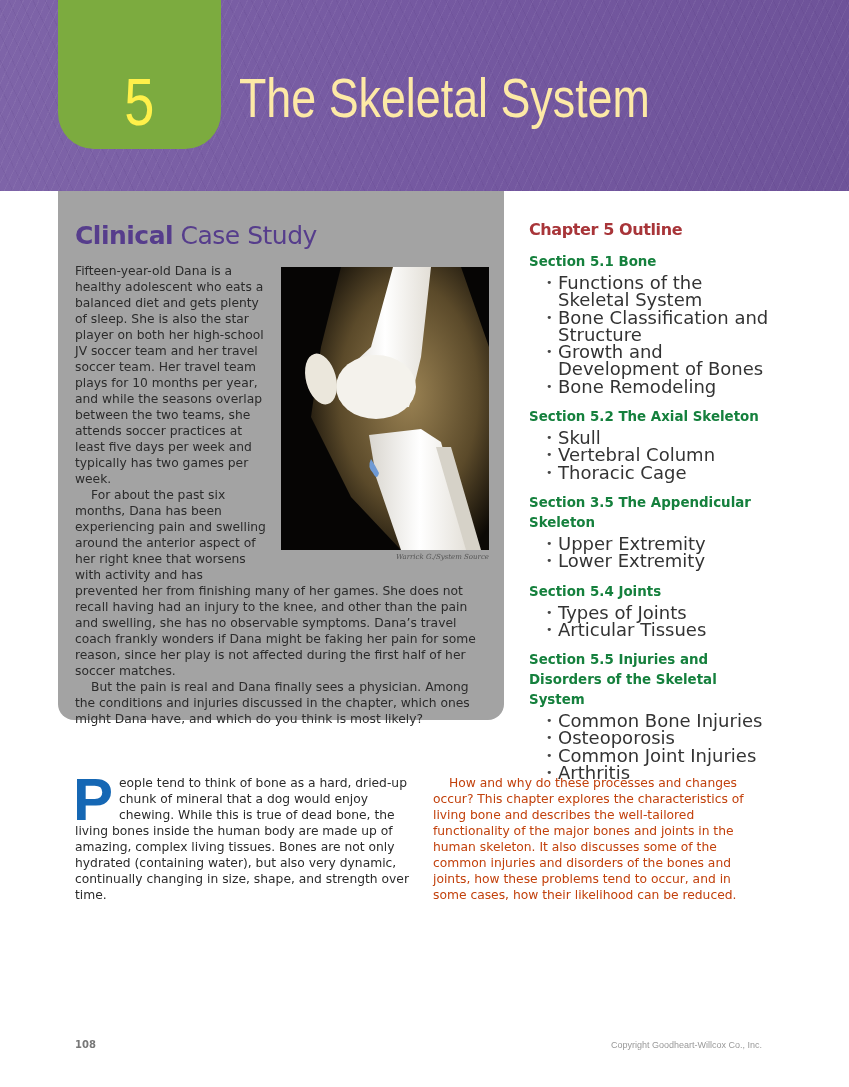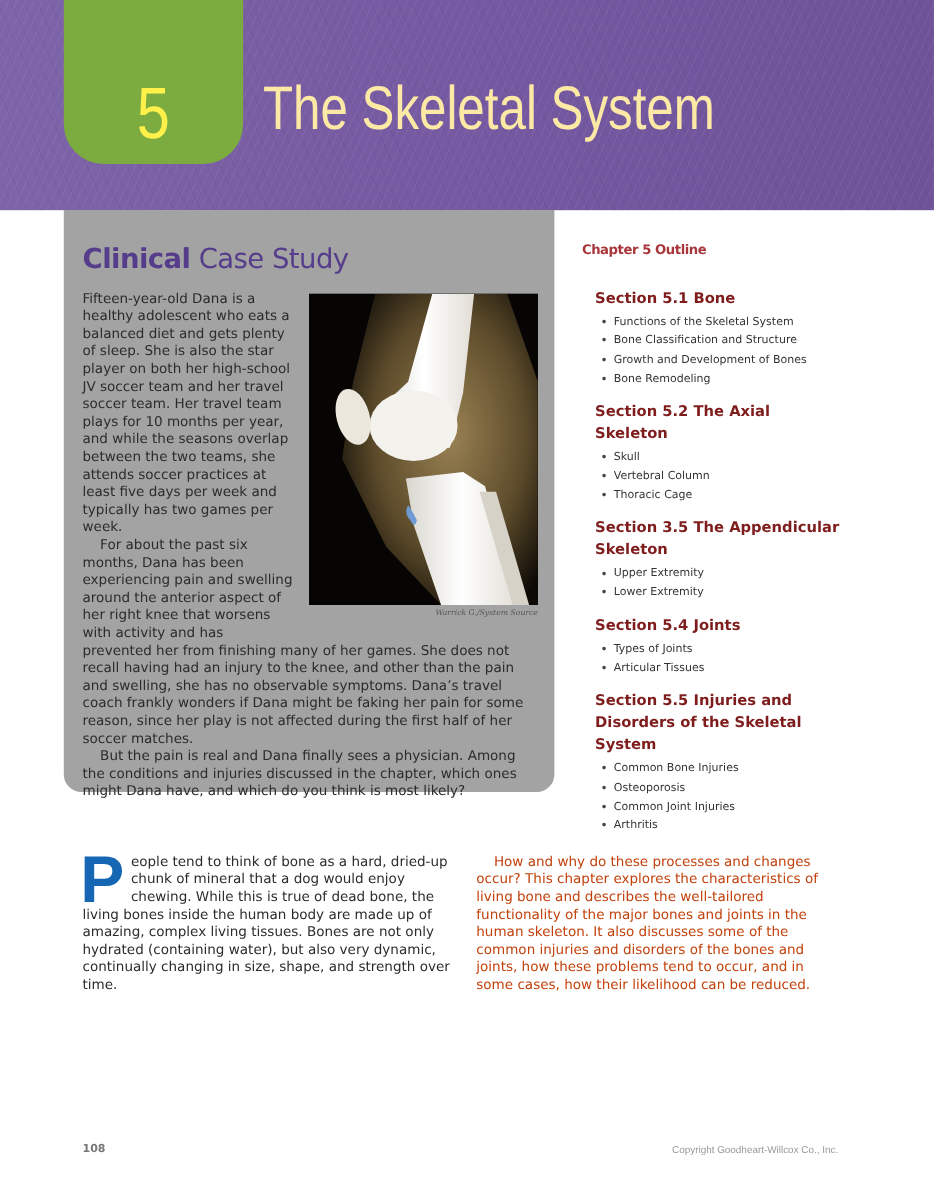--- a/index.html
+++ b/index.html
@@ -53,28 +53,28 @@
       background: #050505; overflow: hidden;
     }
     .credit {
       position: absolute; left: 281px; top: 553px; width: 208px; text-align: right;
       font-family: "DejaVu Serif", serif; font-style: italic; font-size: 7px; color: #555;
     }
 
     
     .outline { position: absolute; left: 529px; top: 220px; width: 240px; }
     .outline-title {
-      font-family: "DejaVu Sans", sans-serif; font-weight: bold; font-size: 12px;
-      color: #a83539; letter-spacing: -0.4px; margin-bottom: 28px;
+      font-family: "DejaVu Sans", sans-serif; font-weight: bold; font-size: 16px;
+      color: #a83539; letter-spacing: -0.4px; margin-bottom: 13px;
     }
     .section { margin-bottom: 12px; }
-    .section-title { font-weight: bold; font-size: 13.4px; line-height: 20px; color: #7f1d1d; margin-left: 12px; }
+    .section-title { font-weight: bold; font-size: 13.4px; line-height: 20px; color: #15803d; }
     .section ul { list-style: none; margin-top: 2px; }
     .section li {
-      position: relative; padding-left: 29px; font-size: 10px; line-height: 17.3px; color: #333;
+      position: relative; padding-left: 29px; font-size: 18px; line-height: 17.3px; color: #333;
     }
     .section li::before {
       content: "•"; position: absolute; left: 17px; top: 0; font-size: 11px; color: #444;
     }
 
     
     .intro-left { position: absolute; left: 75px; top: 775px; width: 335px; font-size: 12.3px; line-height: 16px; color: #2b2b2b; }
     .dropcap {
       float: left; font-family: "Liberation Sans", sans-serif; font-weight: bold; font-size: 60px;
       line-height: 46px; height: 46px; color: #1567b4; margin: 2px 6px 0 -2px;

